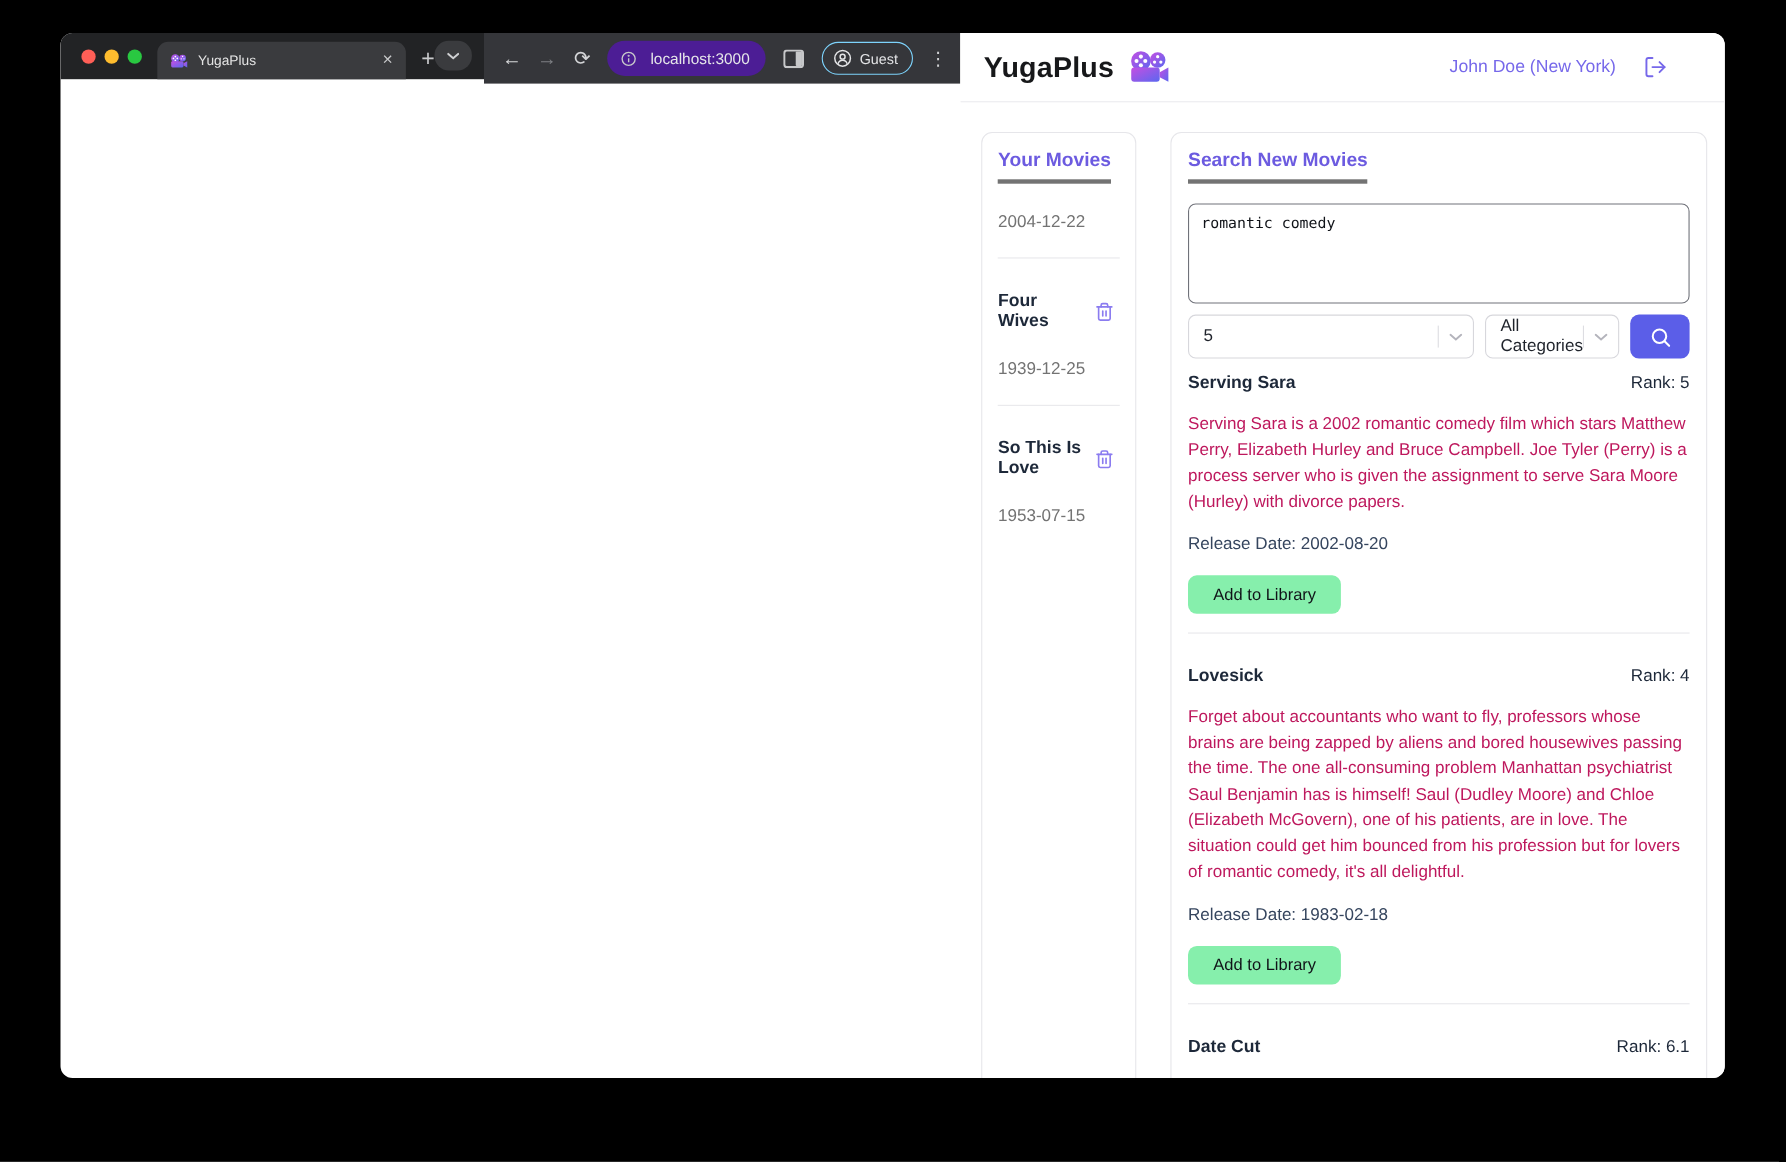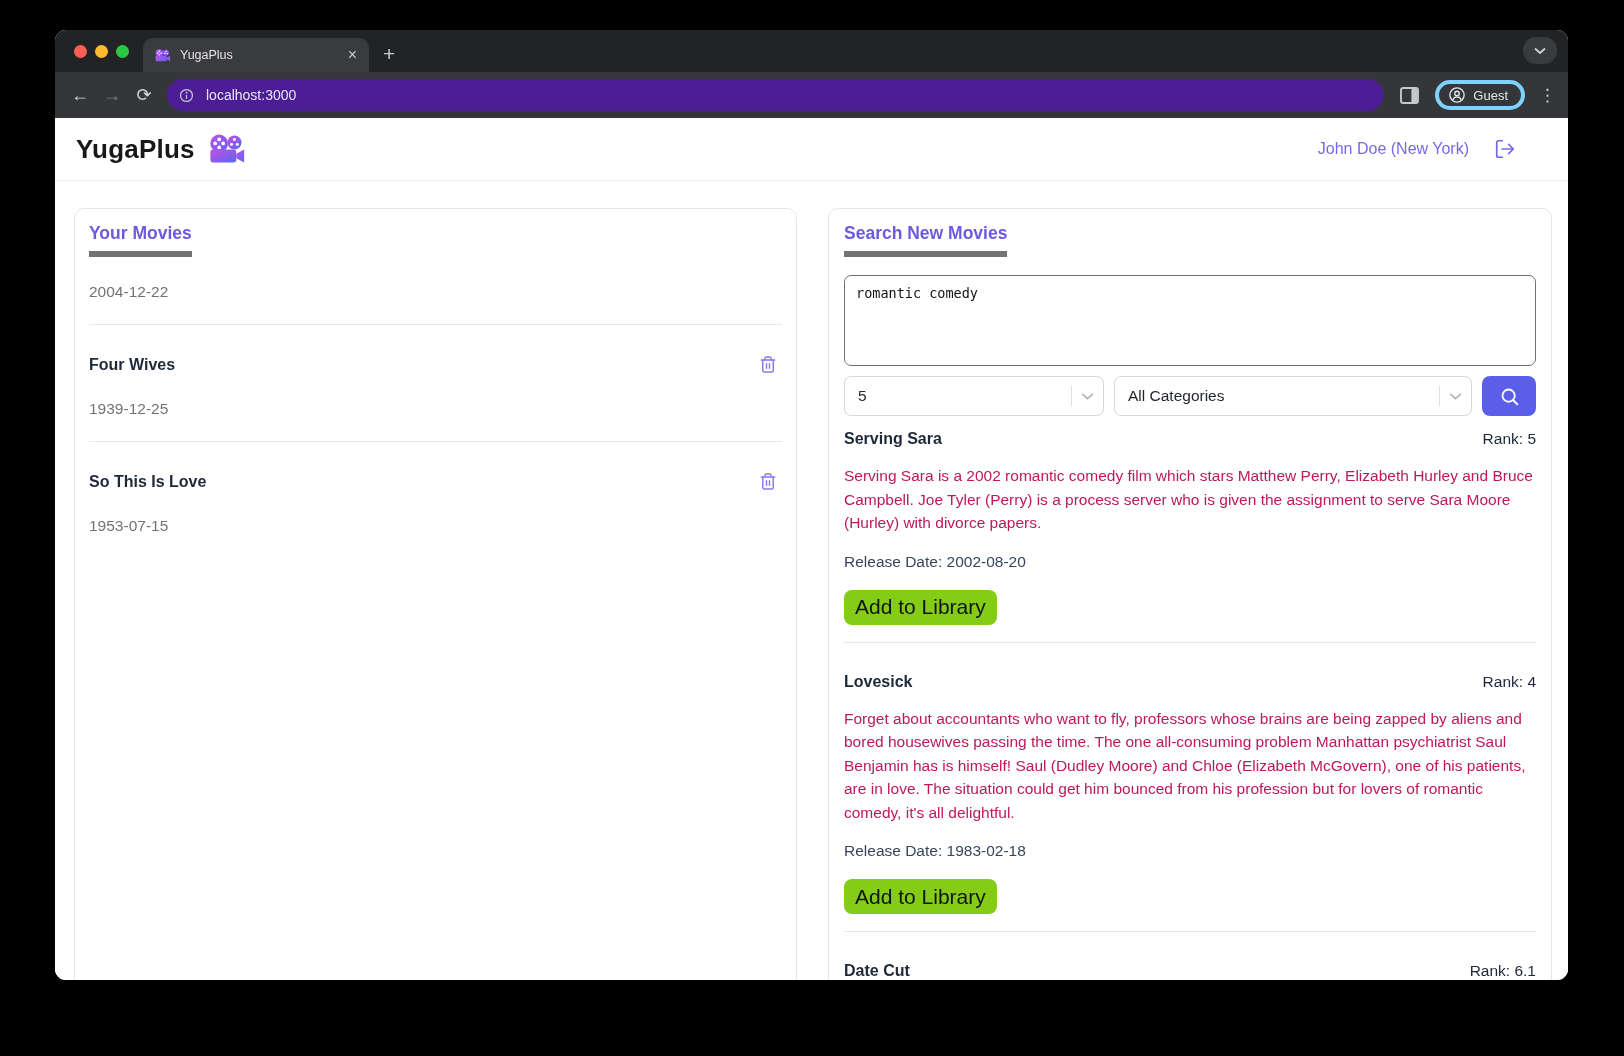--- a/index.html
+++ b/index.html
@@ -1,54 +1,54 @@
 <!DOCTYPE html>
 <html><head>
 <meta charset="utf-8">
 <style>
   * { margin:0; padding:0; box-sizing:border-box; }
   html,body { width:1624px; height:1056px; background:#000; font-family:"Liberation Sans", sans-serif; }
-  .window { position:absolute; left:55px; top:30px; width:1513px; height:950px; border-radius:11px; overflow:hidden; background:#fff; display:flex; flex-direction:column; }
+  .window { position:absolute; left:55px; top:30px; width:1513px; height:950px; border-radius:11px; overflow:hidden; background:#fff; display:flex; flex-direction:row; }
 
   
   .tabbar { height:42px; background:#222325; display:flex; align-items:flex-end; flex:0 0 auto; }
   .lights { display:flex; gap:8px; margin:0 14px 14px 19px; }
   .light { width:13px; height:13px; border-radius:50%; }
   .light.red{ background:#ff5f57; } .light.yellow{ background:#febc2e; } .light.green{ background:#29c841; }
   .tab { width:226px; height:34px; background:#3a3b3e; border-radius:10px 10px 0 0; display:flex; align-items:center; padding:0 10px 0 12px; }
   .tab-title { color:#e3e3e3; font-size:12.5px; margin-left:9px; flex:1; }
   .tab-close { color:#c9cacc; font-size:16px; line-height:16px; cursor:default; padding:0 2px; }
   .newtab { color:#c9cacc; font-size:21px; font-weight:400; margin:0 0 8px 14px; line-height:20px; }
   .tab-spacer { flex:1; }
   .strip-chevron { width:34px; height:27px; border-radius:13px; background:#3a3b3e; display:flex; align-items:center; justify-content:center; margin:0 11px 8px 0; }
 
   .toolbar { height:46px; background:#35363a; display:flex; align-items:center; padding:0 12px 0 10px; flex:0 0 auto; gap:2px; }
   .nav-btn { width:30px; height:30px; display:flex; align-items:center; justify-content:center; font-size:18px; color:#d4d5d7; }
   .nav-btn.disabled { color:#7c7e82; }
   .urlbar { flex:1; height:32px; margin-left:6px; background:#4c1d95; border-radius:16px; display:flex; align-items:center; padding:0 14px 0 7px; }
   .url-info { width:24px; height:24px; border-radius:50%; display:flex; align-items:center; justify-content:center; }
   .url-text { color:#e6e7e9; font-size:14px; margin-left:8px; }
   .tool-icon { margin-left:14px; display:flex; align-items:center; }
-  .guest-pill { height:30px; border:4px solid #7dd3fc; border-radius:15px; display:flex; align-items:center; gap:7px; padding:0 13px 0 9px; margin-left:14px; color:#e3e4e6; font-size:13px; }
+  .guest-pill { height:30px; border:1px solid #7dd3fc; border-radius:15px; display:flex; align-items:center; gap:7px; padding:0 13px 0 9px; margin-left:14px; color:#e3e4e6; font-size:13px; }
   .dots { color:#cfd0d2; font-size:17px; margin-left:12px; letter-spacing:0; }
 
   
   .page { flex:1; background:#fff; overflow:hidden; display:flex; flex-direction:column; }
   .app-header { height:63px; flex:0 0 auto; border-bottom:1px solid #ececef; display:flex; align-items:center; padding:0 52px 0 21px; }
   .logo-text { font-size:26px; font-weight:800; color:#17181a; letter-spacing:0.2px; }
   .logo-cam { margin-left:14px; display:flex; }
   .hdr-spacer { flex:1; }
   .user-link { color:#7668ea; font-size:16px;text-align:right; }
   .logout { margin-left:25px; display:flex; }
 
   .content { flex:1; display:flex; gap:31px; padding:27px 16px 0 19px; align-items:flex-start; }
   .card { background:#fff; border:1px solid #e6e6ea; border-radius:10px; height:1100px; }
   .card.left { width:723px; padding:14px 14px 0; }
   .card.right { width:724px; padding:14px 15px 0; }
-  .panel-title { display:inline-block; font-size:17.5px; font-weight:700; color:#6c5be0; padding-bottom:7px; border-bottom:6px solid #737373; }
+  .panel-title { display:inline-block; font-size:17.5px; font-weight:700; color:#6c5be0; padding-bottom:7px; border-bottom:4px solid #737373; }
 
   
   .movie-row { display:flex; align-items:center; justify-content:space-between; margin-top:30px; }
   .movie-title { font-size:16px; font-weight:700; color:#1d2839; }
   .trash-btn { display:flex; padding:0 5px; }
   .movie-date { margin-top:26px; font-size:15.5px; color:#737373; }
   .movie-divider { border-bottom:1px solid #e8e8ec; margin-top:23px; }
 
   
   .query-box { display:block; width:100%; height:91px; margin-top:18px; border:1px solid #70727a; border-radius:7px; padding:9px 11px; font-family:"DejaVu Sans Mono", monospace; font-size:13.5px; color:#101318; resize:none; outline:none; }
@@ -61,21 +61,21 @@
   .select.cat { flex:1; }
   .search-btn { width:54px; border:none; border-radius:8px; background:#5b5ee8; display:flex; align-items:center; justify-content:center; }
 
   .result-head { display:flex; align-items:baseline; justify-content:space-between; }
   .result-head.first { margin-top:14px; }
   .result-head.after { margin-top:30px; }
   .result-title { font-size:16px; font-weight:700; color:#1d2839; }
   .result-rank { font-size:15.5px; color:#1d2839;padding-left:24px; }
   .result-desc { margin-top:16px; font-size:15.5px; line-height:23.5px; color:#be185d; }
   .result-release { margin-top:18px; font-size:15.5px; color:#35455e; }
-  .add-btn { margin-top:19px; height:35px; padding:0 11px; background:#84cc16; border:none; border-radius:8px; font-family:"Liberation Sans", sans-serif; font-size:21px; color:#101318; }
+  .add-btn { margin-top:19px; height:35px; padding:0 23px; background:#86efac; border:none; border-radius:8px; font-family:"Liberation Sans", sans-serif; font-size:15px; color:#101318; }
   .result-divider { border-bottom:1px solid #e8e8ec; margin-top:17px; }
 </style>
 </head>
 <body>
 
 <svg width="0" height="0" style="position:absolute">
   <defs>
     <linearGradient id="camGrad" x1="0" y1="0" x2="1" y2="1">
       <stop offset="0" stop-color="#c44fe2"></stop>
         <stop offset="1" stop-color="#5b67f0"></stop>

